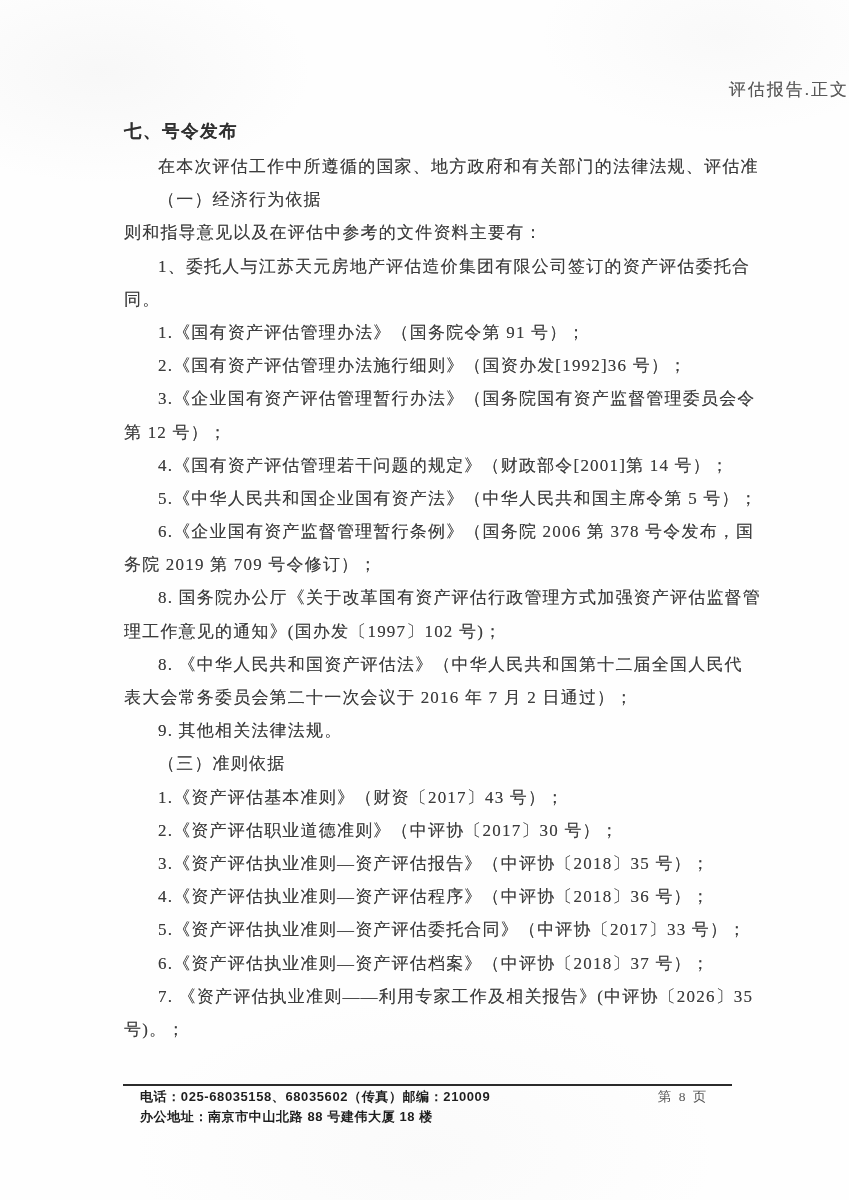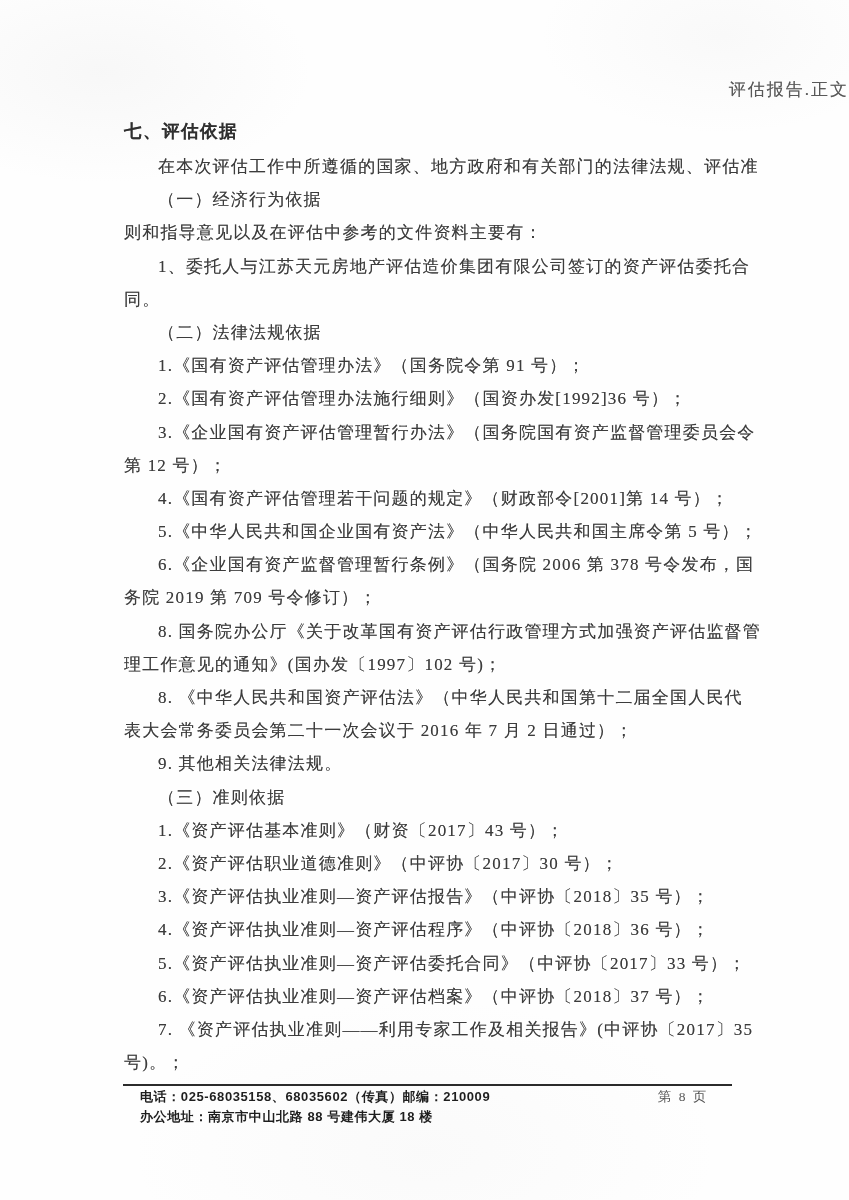--- a/index.html
+++ b/index.html
@@ -92,50 +92,49 @@
     font-family: "Liberation Serif", "DejaVu Serif", serif;
   }
 </style>
 </head>
 <body>
 
 <div class="page">
 
   <div class="doc-title">评估报告.正文</div>
 
-  <div class="section-heading">七、评估依据</div>
+  <div class="section-heading">七、号令发布</div>
 
   <div class="doc-body">
       <div class="line indent">在本次评估工作中所遵循的国家、地方政府和有关部门的法律法规、评估准</div>
       <div class="line indent">（一）经济行为依据</div>
       <div class="line">则和指导意见以及在评估中参考的文件资料主要有：</div>
       <div class="line indent">1、委托人与江苏天元房地产评估造价集团有限公司签订的资产评估委托合</div>
       <div class="line">同。</div>
-      <div class="line indent">（二）法律法规依据</div>
       <div class="line indent">1.《国有资产评估管理办法》（国务院令第 91 号）；</div>
       <div class="line indent">2.《国有资产评估管理办法施行细则》（国资办发[1992]36 号）；</div>
       <div class="line indent">3.《企业国有资产评估管理暂行办法》（国务院国有资产监督管理委员会令</div>
       <div class="line">第 12 号）；</div>
       <div class="line indent">4.《国有资产评估管理若干问题的规定》（财政部令[2001]第 14 号）；</div>
       <div class="line indent">5.《中华人民共和国企业国有资产法》（中华人民共和国主席令第 5 号）；</div>
       <div class="line indent">6.《企业国有资产监督管理暂行条例》（国务院 2006 第 378 号令发布，国</div>
       <div class="line">务院 2019 第 709 号令修订）；</div>
       <div class="line indent">8. 国务院办公厅《关于改革国有资产评估行政管理方式加强资产评估监督管</div>
       <div class="line">理工作意见的通知》(国办发〔1997〕102 号)；</div>
       <div class="line indent">8. 《中华人民共和国资产评估法》（中华人民共和国第十二届全国人民代</div>
       <div class="line">表大会常务委员会第二十一次会议于 2016 年 7 月 2 日通过）；</div>
       <div class="line indent">9. 其他相关法律法规。</div>
       <div class="line indent">（三）准则依据</div>
       <div class="line indent">1.《资产评估基本准则》（财资〔2017〕43 号）；</div>
       <div class="line indent">2.《资产评估职业道德准则》（中评协〔2017〕30 号）；</div>
       <div class="line indent">3.《资产评估执业准则—资产评估报告》（中评协〔2018〕35 号）；</div>
       <div class="line indent">4.《资产评估执业准则—资产评估程序》（中评协〔2018〕36 号）；</div>
       <div class="line indent">5.《资产评估执业准则—资产评估委托合同》（中评协〔2017〕33 号）；</div>
       <div class="line indent">6.《资产评估执业准则—资产评估档案》（中评协〔2018〕37 号）；</div>
-      <div class="line indent">7. 《资产评估执业准则——利用专家工作及相关报告》(中评协〔2017〕35</div>
+      <div class="line indent">7. 《资产评估执业准则——利用专家工作及相关报告》(中评协〔2026〕35</div>
       <div class="line">号)。；</div>
     </div>
 
   <div class="footer-rule"></div>
 
   <div class="footer-left">
     <div>电话：025-68035158、68035602（传真）邮编：210009</div>
     <div>办公地址：南京市中山北路 88 号建伟大厦 18 楼</div>
   </div>
 

